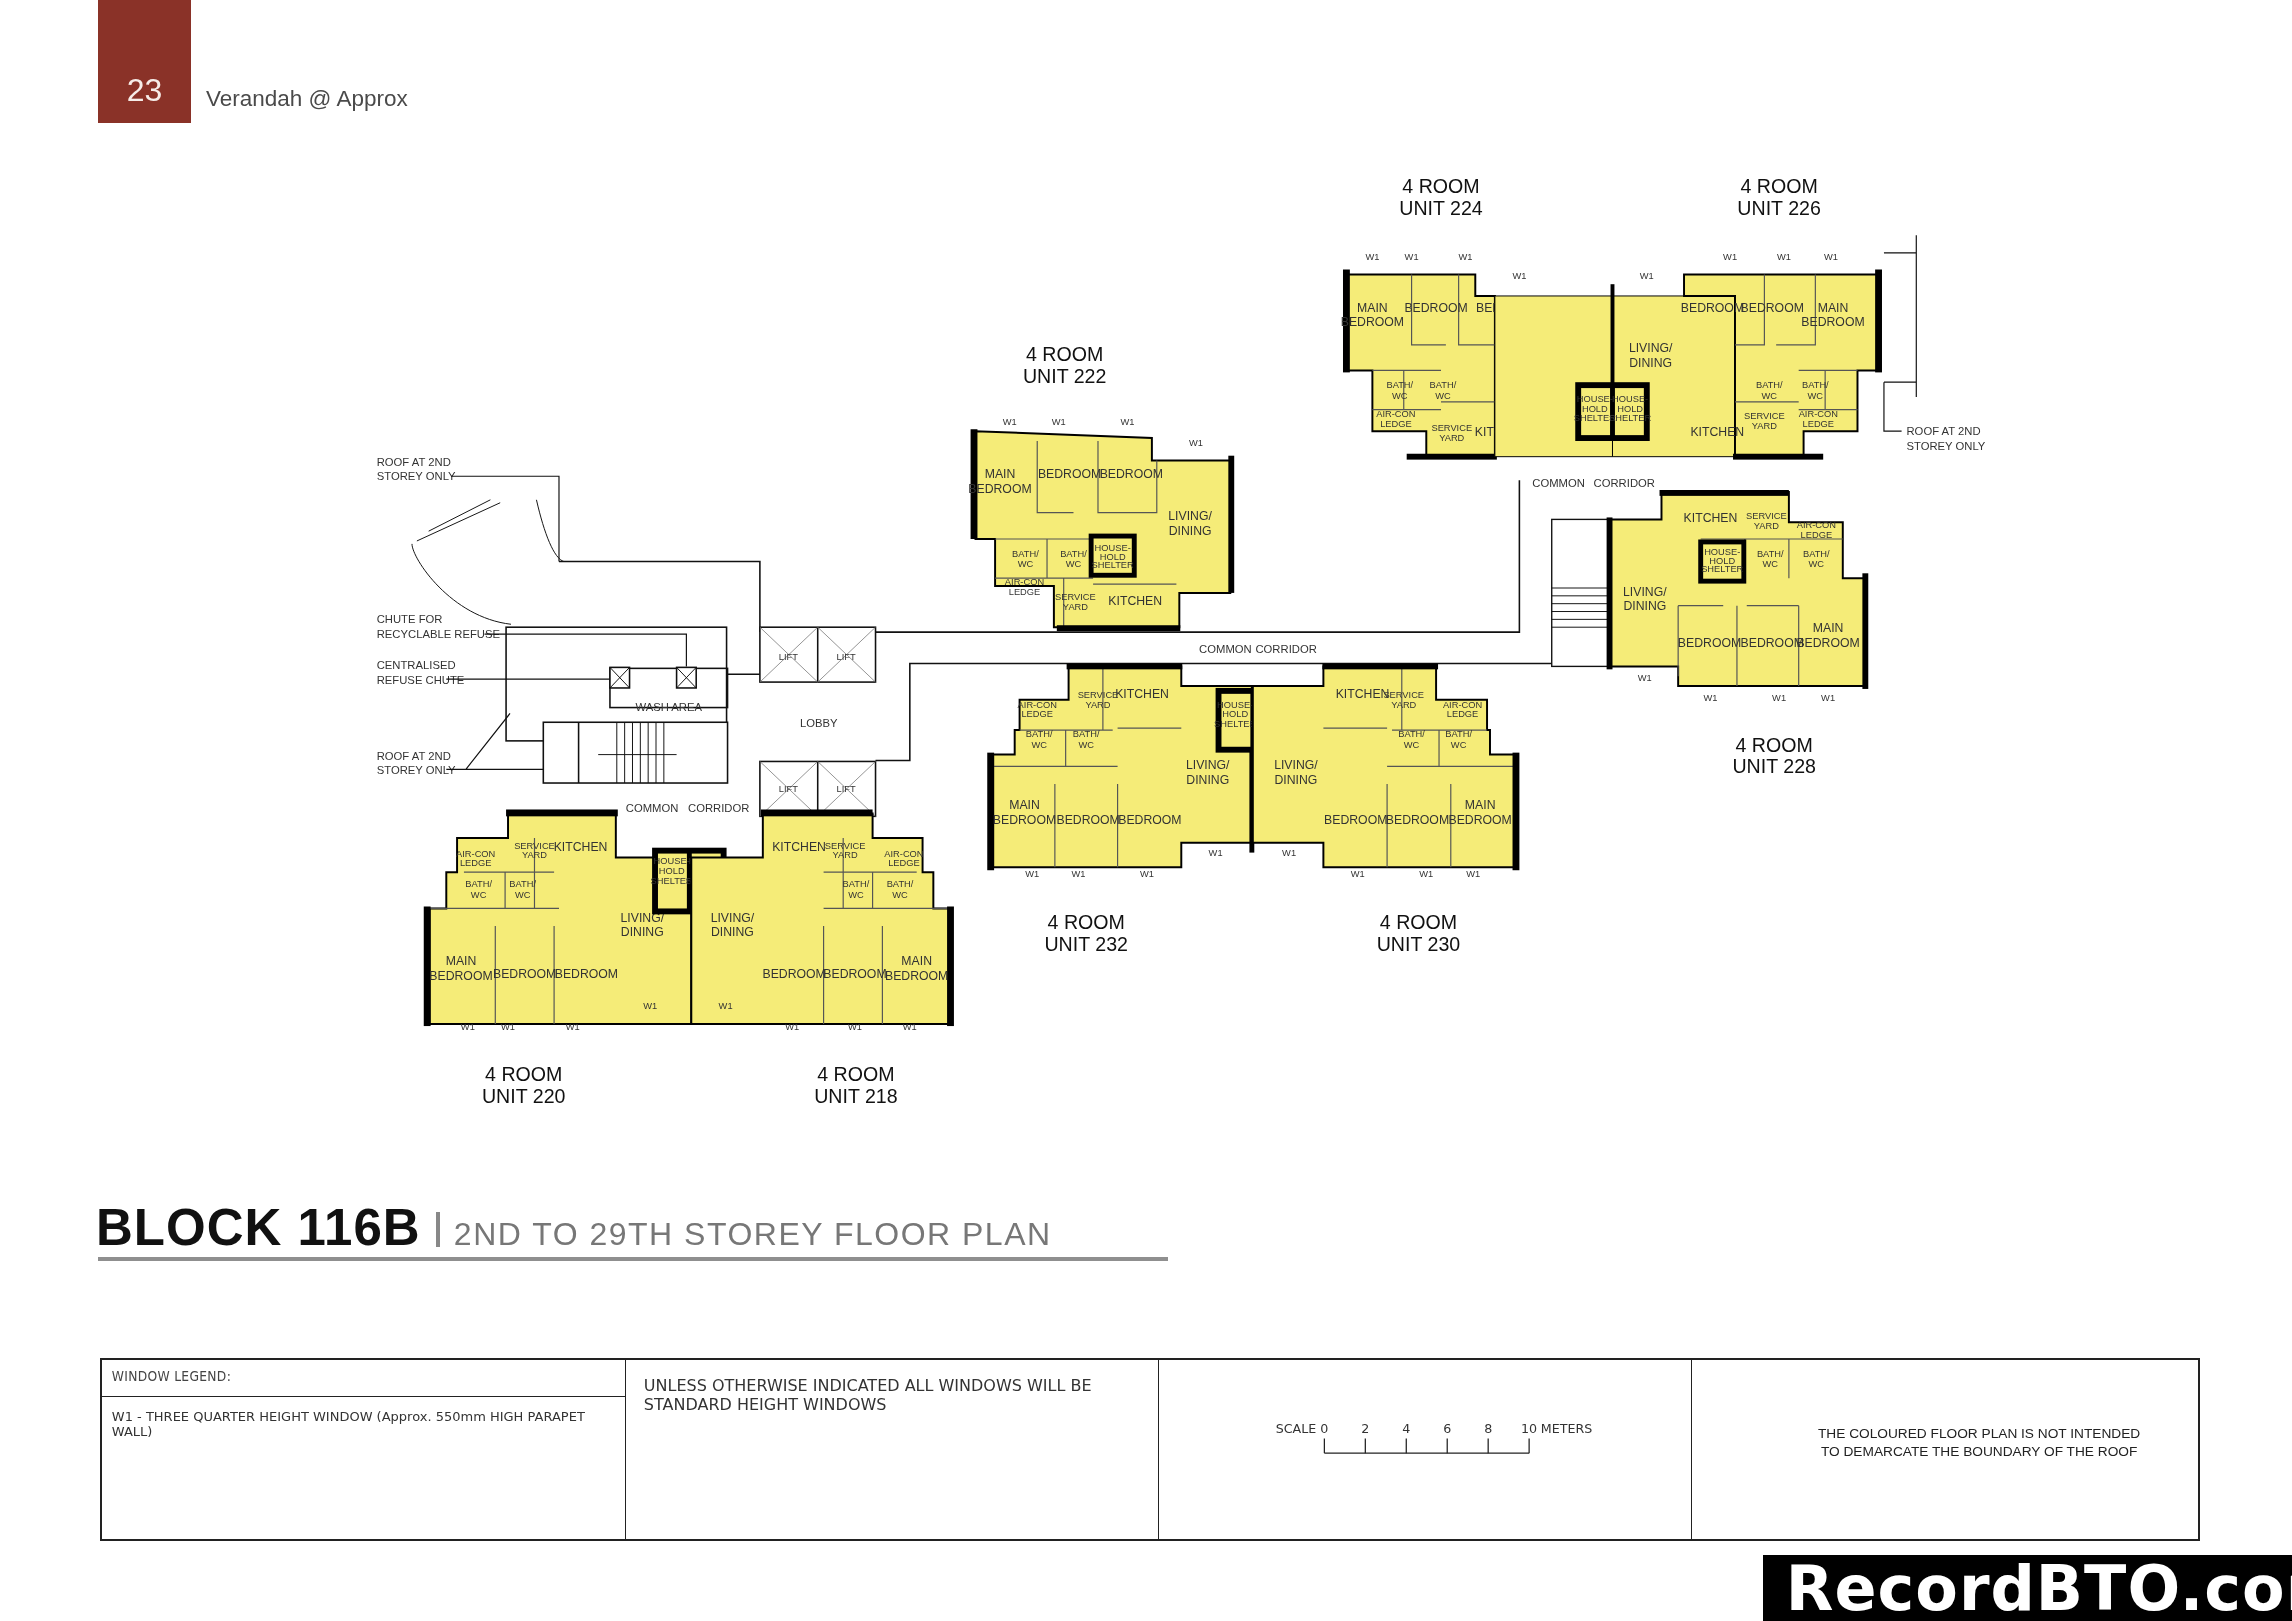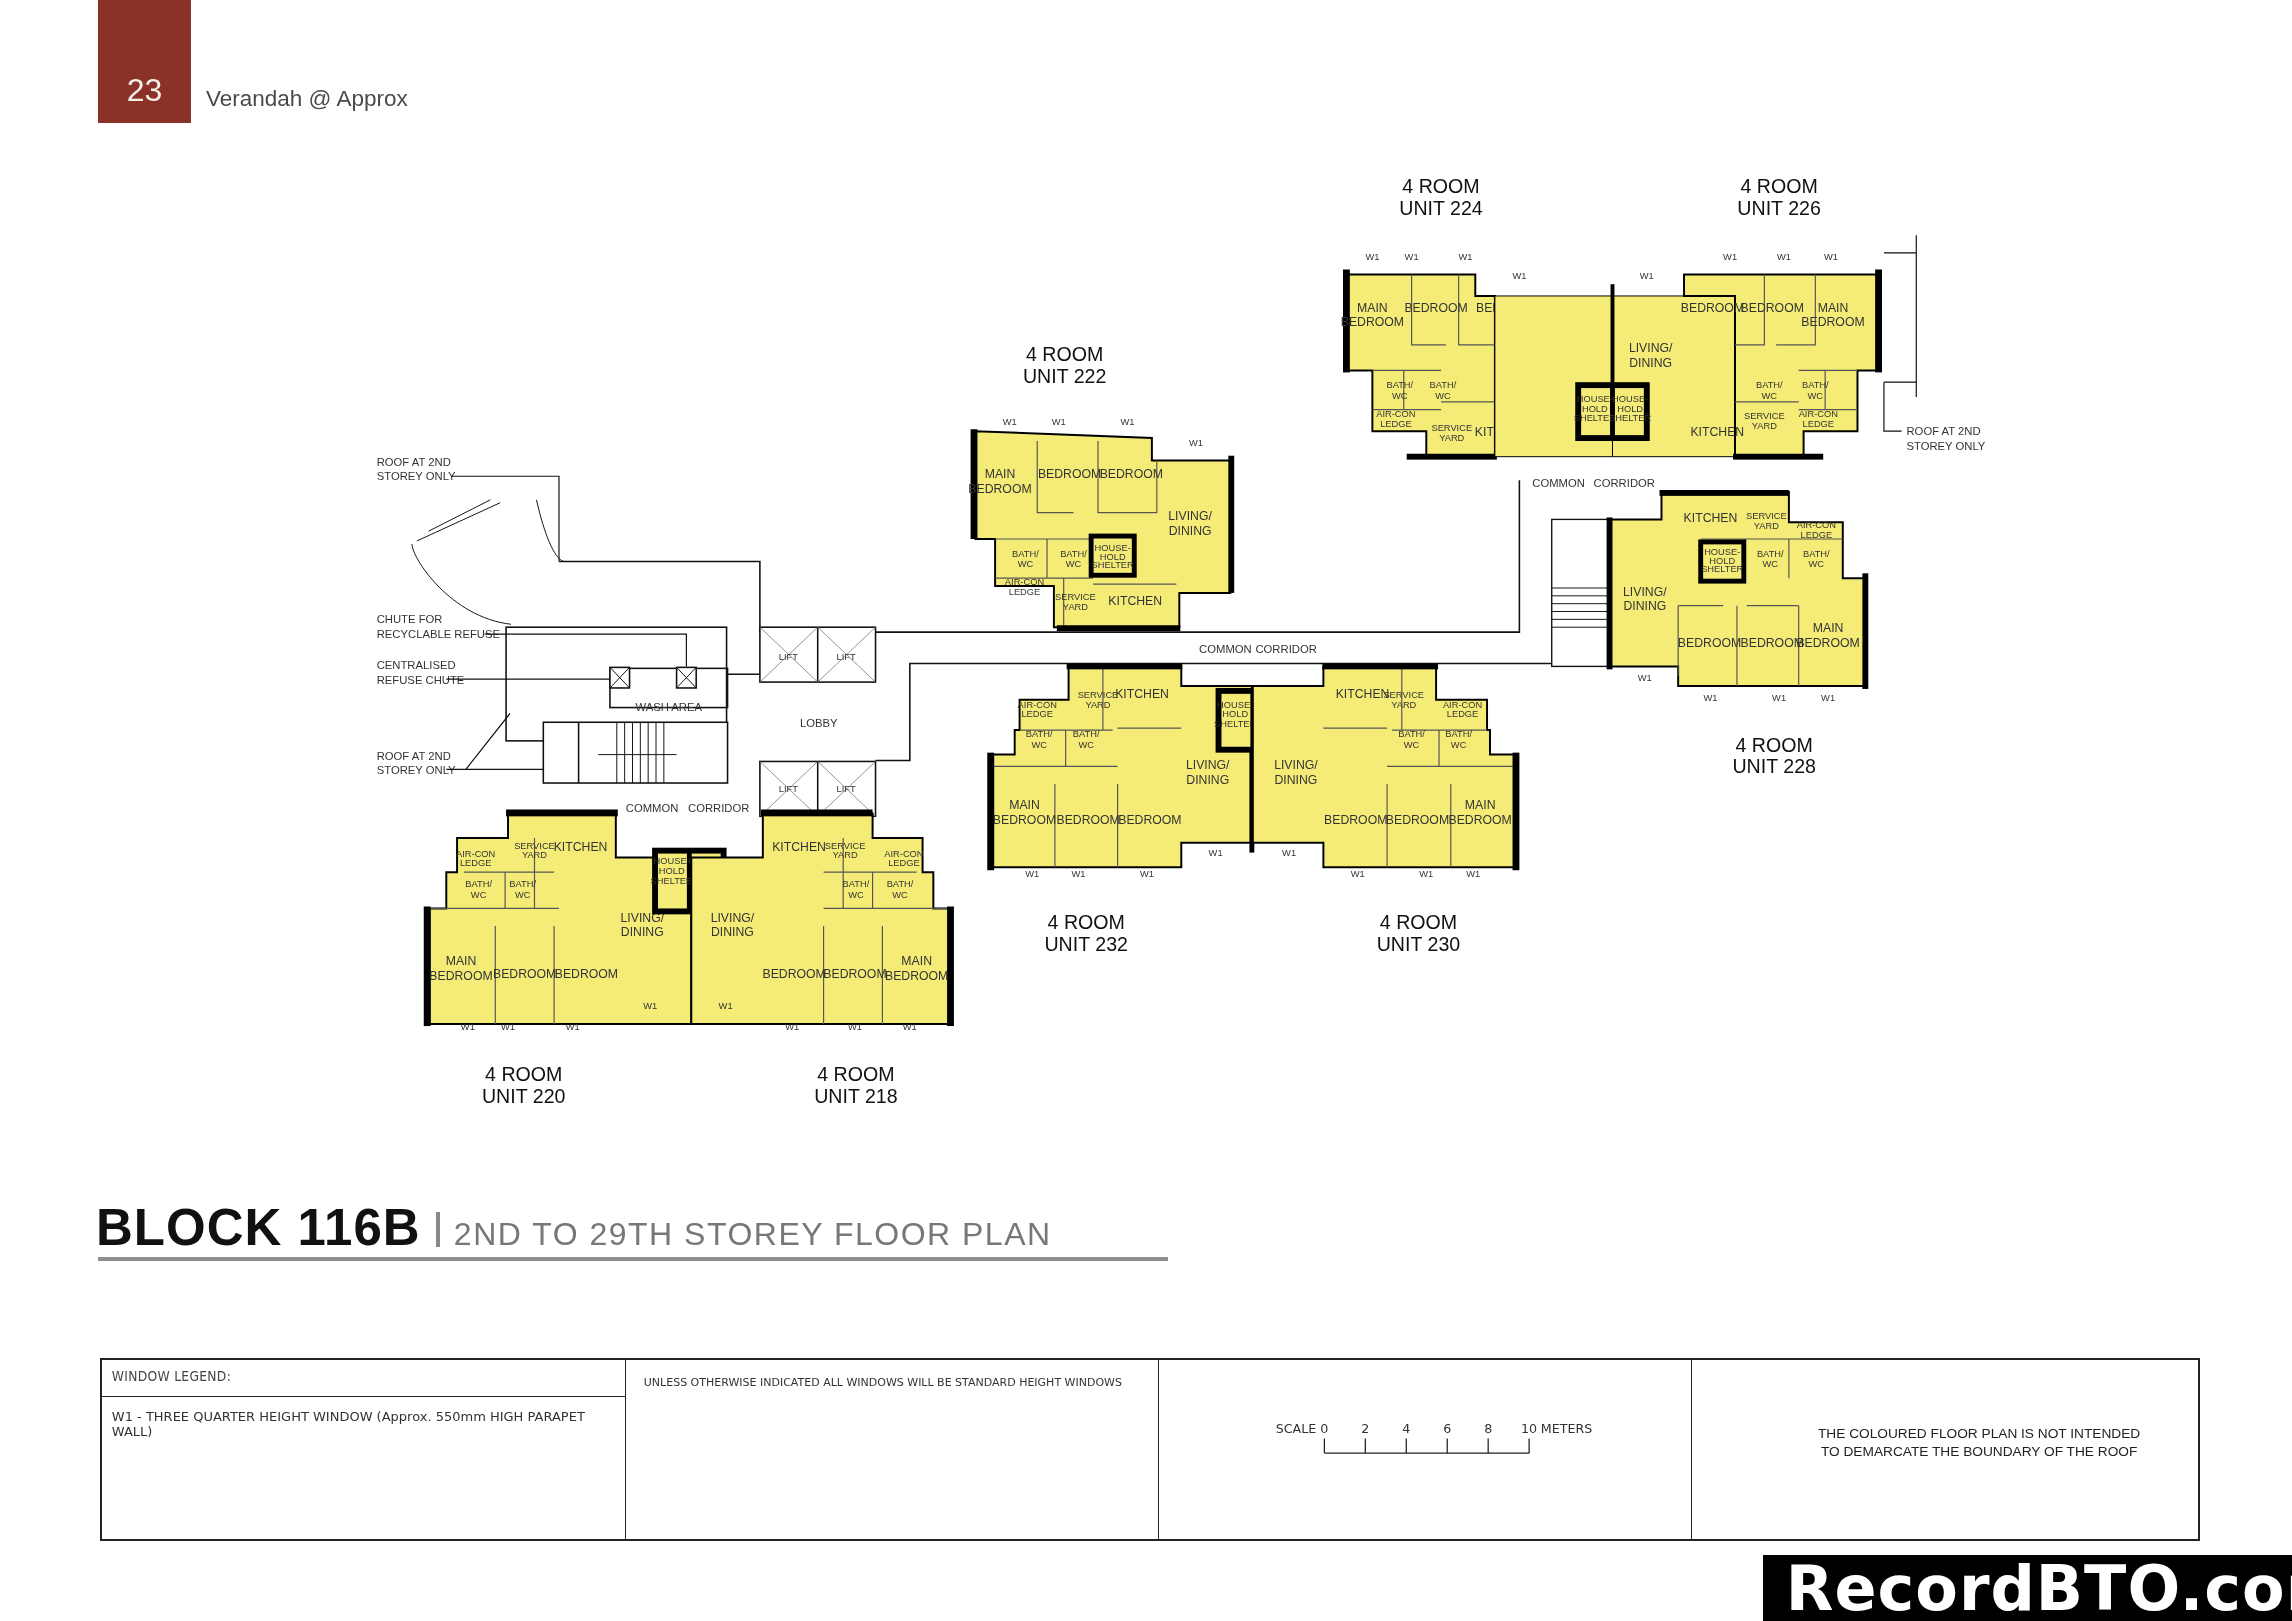--- a/index.html
+++ b/index.html
@@ -17,21 +17,21 @@
   .title-block { left:96px; top:1198px; white-space:nowrap; }
   .title-main { font-size:51px; font-weight:bold; color:#111; letter-spacing:1px; font-family:"Liberation Sans", sans-serif;margin-top:45px; }
   .title-sep { display:inline-block; width:3.9px; height:35px; background:#888; margin:0 13.7px 0 15.7px; vertical-align:-2px; }
   .title-sub { font-size:32px; color:#777; letter-spacing:1.5px; font-family:Liberation Sans, sans-serif; }
   .title-rule { left:98px; top:1257px; width:1070px; height:3.9px; background:#8f8f8f; }
   .legend { left:100px; top:1358px; width:2100px; height:183px; border:2px solid #222; box-sizing:border-box; display:flex;gap:8px; }
   .lg-col { border-right:1.5px solid #222; position:relative; box-sizing:border-box; }
   .lg-col:last-child { border-right:none; }
   .lg-head { height:37px; border-bottom:1.5px solid #222; padding:7.8px 9.8px; box-sizing:border-box; font-size:13.7px; color:#444; font-family:"DejaVu Sans Condensed","DejaVu Sans", sans-serif; letter-spacing:0.3px; }
   .lg-text { padding:11.8px 9.8px; font-size:13px; color:#333; font-family:"DejaVu Sans", sans-serif; }
-  .lg-note { padding:15.7px 9.8px; font-size:11px; color:#333; font-family:"DejaVu Sans", sans-serif; }
+  .lg-note { padding:15.7px 9.8px; font-size:16px; color:#333; font-family:"DejaVu Sans", sans-serif; }
   .scale-wrap { position:absolute; left:108px; top:59px; }
   .disclaimer { position:absolute; left:118px; top:65px; font-size:13.7px; color:#222; line-height:17.6px;text-align:center; }
   .watermark { left:1763px; top:1555px; width:611px; height:67px; background:#000; color:#fff; font-family:"DejaVu Sans", sans-serif; font-weight:bold; font-size:62px; line-height:67px; text-align:center; letter-spacing:1px; }
 </style>
 </head>
 <body>
 
 <div class="abs page-tag">
   <div class="page-num">23</div>
 </div>

